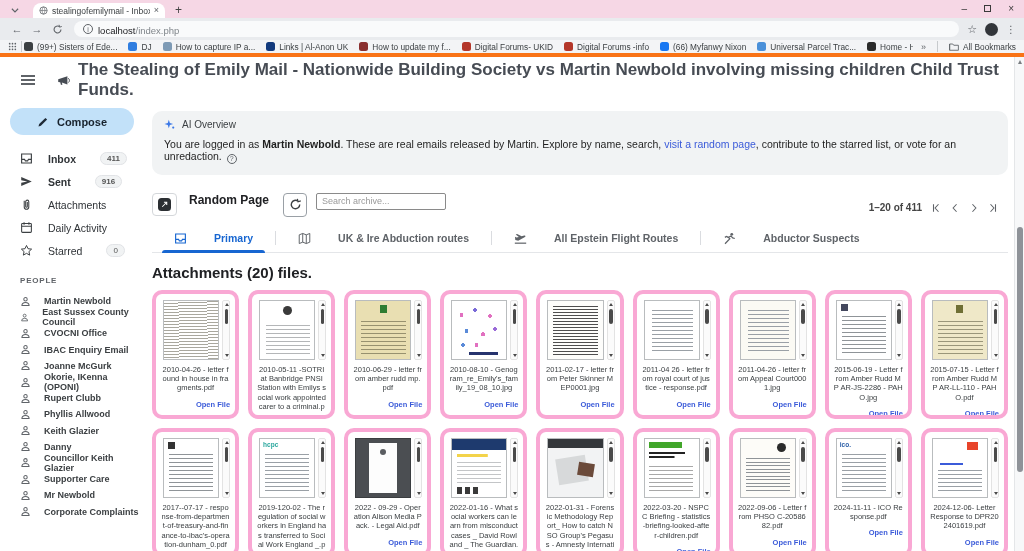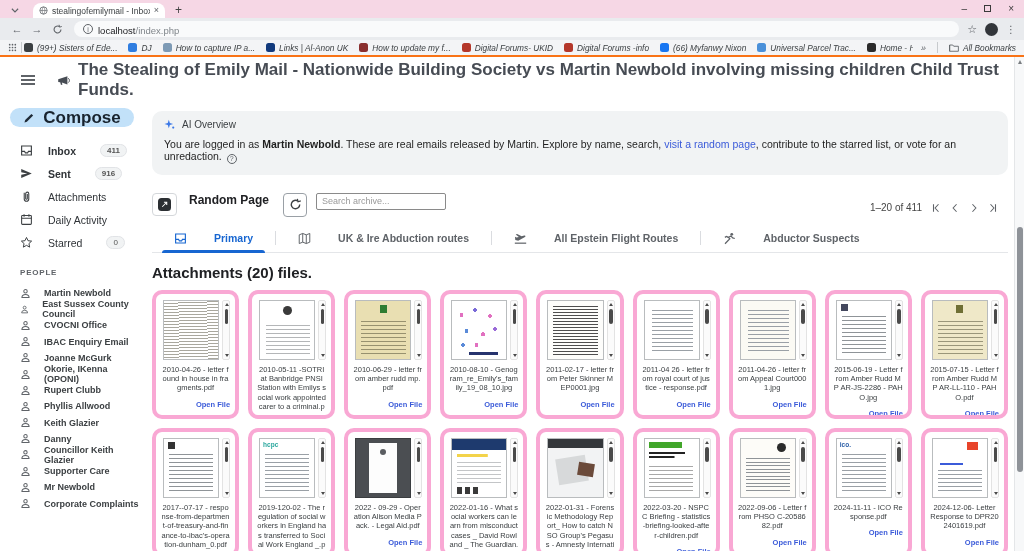--- a/index.html
+++ b/index.html
@@ -20,38 +20,38 @@
   .navbar { height:22px; background:#e9ebee; display:flex; align-items:center; padding:0 8px; gap:2px; }
   .nav-btn { width:18px; font-size:11px; color:#5f6368; text-align:center; }
   .omnibox { flex:1; height:16px; background:#f9fafb; border-radius:8px; display:flex; align-items:center; gap:5px; padding:0 9px; margin:0 6px; }
   .info-ico { width:10px; height:10px; min-width:10px; border:1px solid #5f6368; border-radius:50%; font-size:7px; color:#5f6368; display:flex; align-items:center; justify-content:center; }
   .url-host { font-size:9.5px; color:#202124; }
   .url-path { font-size:9.5px; color:#80868b; }
   .star-btn { font-size:11px; color:#5f6368; margin-right:6px; }
   .avatar { width:13px; height:13px; border-radius:50%; background:#32353a; margin-right:6px; }
   .kebab { font-size:10px; color:#5f6368; }
 
-  .bookmarksbar { height:17px; background:#f3f4f6; border-bottom:2px solid #f97316; display:flex; align-items:center; padding:0 8px; font-size:8.3px; color:#3c4043;font-style:italic; }
+  .bookmarksbar { height:17px; background:#f3f4f6; border-bottom:4px solid #f97316; display:flex; align-items:center; padding:0 8px; font-size:8.3px; color:#3c4043; }
   .bm-list { display:flex; align-items:center; gap:11px; flex:1; overflow:hidden; }
   .bm-sep { width:1px; height:11px; background:#c7cacd; margin:0 2px; }
   .bm { display:flex; align-items:center; gap:4px; white-space:nowrap; }
   .bm .fav { width:9px; height:9px; min-width:9px; border-radius:2.5px; }
   .bm-right { display:flex; align-items:center; gap:9px; padding-left:8px; }
   .bm-more { font-size:9px; color:#5f6368; }
 
   
   .appheader { height:46px; background:#fff; display:flex; align-items:center; padding-left:21px; gap:22px; }
   .burger span { display:block; width:14px; height:1.7px; background:#5f6368; margin:2.6px 0; }
   .titlewrap { display:flex; align-items:center; gap:8px; }
   .apptitle { font-size:17px; font-weight:bold; color:#474c54; }
 
   
   .layout { position:absolute; top:103px; left:0; right:10px; bottom:0; display:flex; }
   .sidebar { width:145px; min-width:145px; padding-top:3px; }
-  .compose { margin:2px 0 12px 10px; width:124px; height:19px; border-radius:14px; background:#c2e1f9; display:flex; align-items:center; justify-content:center; gap:8px; font-size:17px; font-weight:bold; color:#18232e; }
+  .compose { margin:2px 0 12px 10px; width:124px; height:27px; border-radius:14px; background:#c2e1f9; display:flex; align-items:center; justify-content:center; gap:8px; font-size:11px; font-weight:bold; color:#18232e; }
   .snav-item { height:23px; display:flex; align-items:center; padding-left:20px; gap:15px; font-size:10.5px; color:#2f3337; font-weight:500; }
   .snav-item.bold { font-weight:700; }
   .badge { font-size:8px; color:#555; background:#f1f3f4; border:1px solid #e1e3e6; border-radius:8px; padding:1px 6px; margin-left:9px; }
   .people-h { margin:14px 0 8px 20px; font-size:8px; letter-spacing:.8px; color:#5f6368; font-weight:bold; }
   .person { height:16.2px; display:flex; align-items:center; padding-left:20px; gap:13px; font-size:9px; font-weight:600; color:#3c4043; }
 
   
   .main { flex:1; padding:8px 6px 0 7px; }
   .banner { background:#f1f3f4; border-radius:10px; padding:8px 12px 11px; margin-bottom:8px; }
   .banner-h { display:flex; align-items:center; gap:7px; font-size:10px; color:#3c4043; margin-bottom:8px; font-weight:500; }
@@ -60,21 +60,21 @@
   .banner-link { color:#3b5bd9; }
   .help-ico { display:inline-flex; width:10px; height:10px; border:1px solid #5f6368; border-radius:50%; font-size:7px; color:#5f6368; align-items:center; justify-content:center; vertical-align:-1px; margin-left:5px; }
 
   .toolbar { display:flex; height:30px; margin:18px 0 2px; }
   .random-ico-btn { width:25px; height:23px; background:#fff; border:1px solid #d4d7da; border-radius:4px; display:flex; align-items:center; justify-content:center; }
   .random-inner { width:13px; height:13px; background:#2b2f33; border-radius:3.5px; display:flex; align-items:center; justify-content:center; }
   .random-label { font-size:12px; font-weight:bold; color:#202124; margin:0 14px 0 12px; }
   .reload-btn { width:24px; height:24px; border:1px solid #9aa0a6; border-radius:4px; display:flex; align-items:center; justify-content:center; background:#fff; margin-right:9px; }
   .search-input { width:130px; height:17px; border:1px solid #8a8a8a; border-radius:2px; font-size:9px; padding:0 5px; font-family:"Liberation Sans","DejaVu Sans",sans-serif; color:#333; }
   .search-input::placeholder { color:#9a9a9a; }
-  .pager { margin-left:auto; display:flex; align-items:center; gap:9px; font-size:10px; color:#454545; padding-right:10px; }
+  .pager { margin-left:auto; display:flex; align-items:center; gap:9px; font-size:10px; color:#454545; padding-right:10px;font-weight:bold; }
   .pg-btn { color:#5f6368; }
 
   .tabsrow { display:flex; align-items:center; border-bottom:1px solid #e4e6e9; height:28px; }
   .mtab { display:flex; align-items:center; gap:27px; padding:0 22px; height:100%; font-size:10.5px; font-weight:600; color:#5f6368; position:relative; }
   .mtab.active { color:#1766d1; }
   .mtab.active::after { content:""; position:absolute; left:10px; right:10px; bottom:-1px; height:3px; border-radius:3px 3px 0 0; background:#1766d1; }
   .tab-sep { width:1px; height:14px; background:#dadce0; }
 
   .heading { font-size:15px; font-weight:bold; color:#202124; margin:11px 0 9px; }
 

